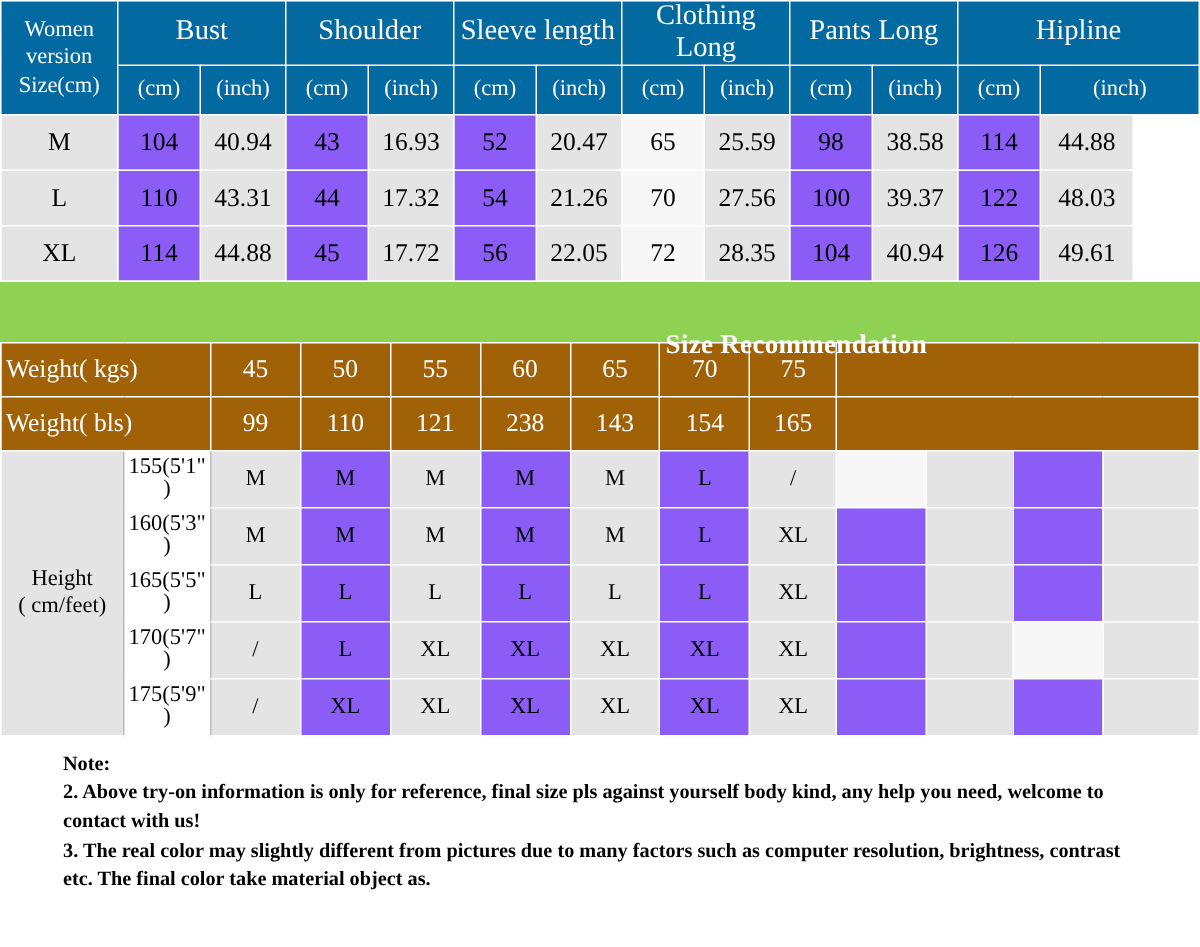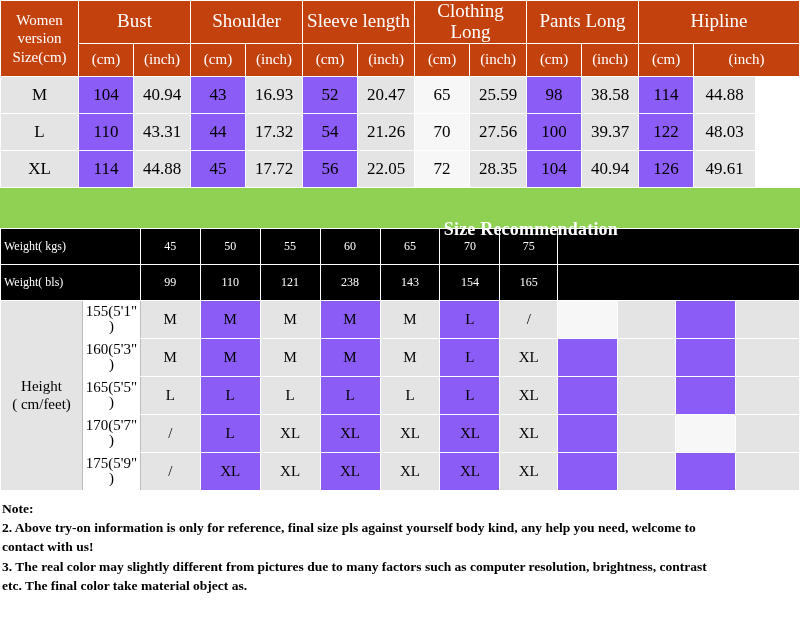--- a/index.html
+++ b/index.html
@@ -36,21 +36,21 @@
     font-weight: normal;
   }
 
   
   .hdr-block {
     background: #000000;
     color: #ffffff;
   }
   .hdr-block td {
     border: none;
-    background: #c2410c;
+    background: #0369a1;
     color: #ffffff;
     font-weight: bold;
   }
   .hdr-group {
     font-size: 19px;
     height: 36px;
     line-height: 1.1;
   }
   .hdr-unit {
     font-size: 15px;
@@ -91,24 +91,24 @@
   .green-band .title {
     color: #ffffff;
     font-weight: bold;
     font-size: 18px;
     letter-spacing: 0.2px;
     margin-top: 44px;
   }
 
   
   .wt-row td {
-    background: #000000;
+    background: #a16207;
     color: #ffffff;
     font-weight: bold;
-    font-size: 12px;
+    font-size: 17px;
     height: 35px;
     border: none;
   }
   .wt-label {
     text-align: left !important;
     padding-left: 3px !important;
   }
 
   
   .ht-row td {
@@ -136,21 +136,21 @@
   .ht-label .l2 { display: block; }
 
   
   .note {
     padding: 8px 2px 0 2px;
     font-size: 13.5px;
     font-weight: bold;
     line-height: 1.43;
     color: #000000;
   }
-  .note .nline { white-space: nowrap; }
+  .note .nline { white-space: nowrap; margin-left: 40px; }
 </style>
 </head>
 <body>
 
 <div class="sheet">
 
   <table class="grid">
     <colgroup>
       <col style="width:78px">
         <col style="width:55px">

